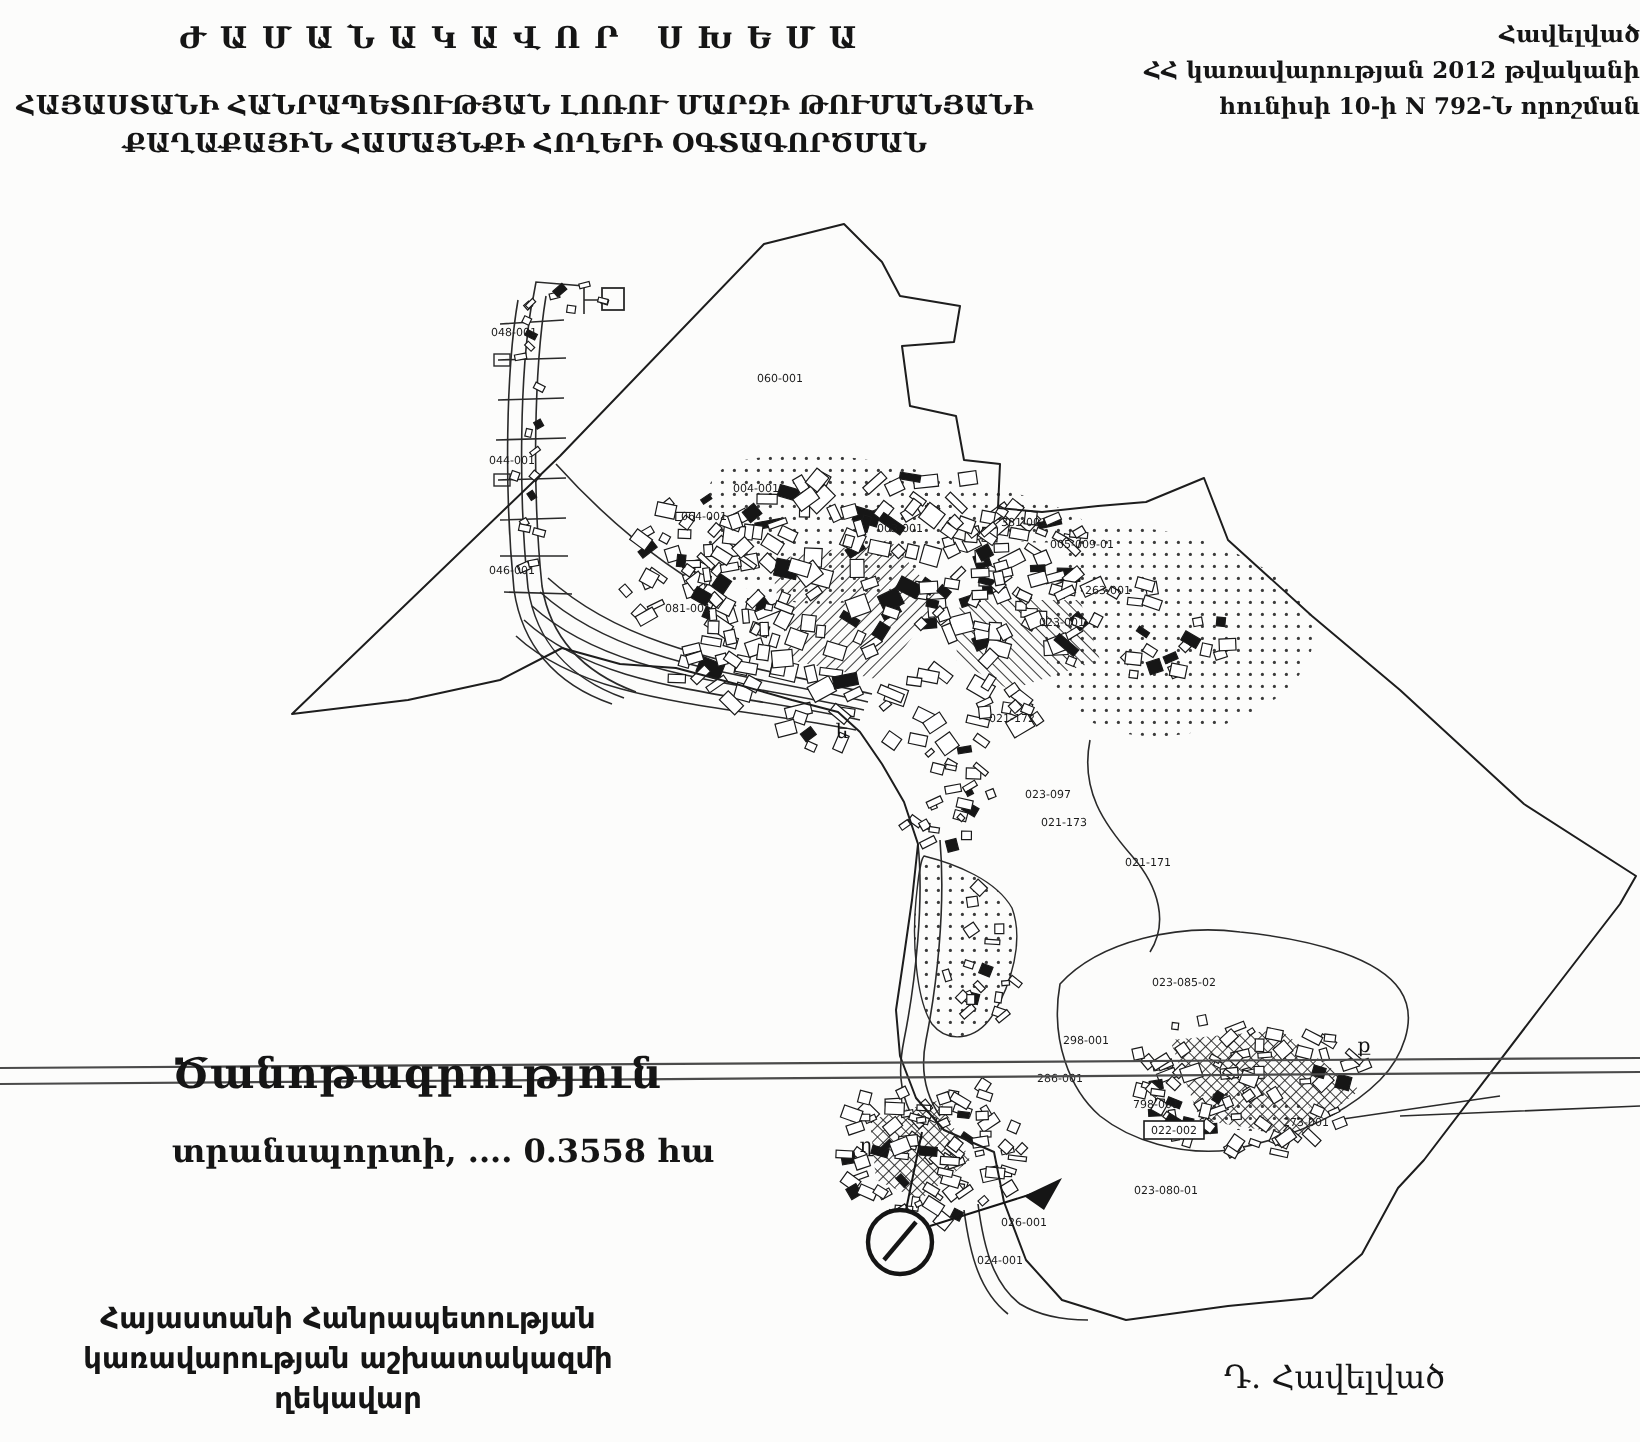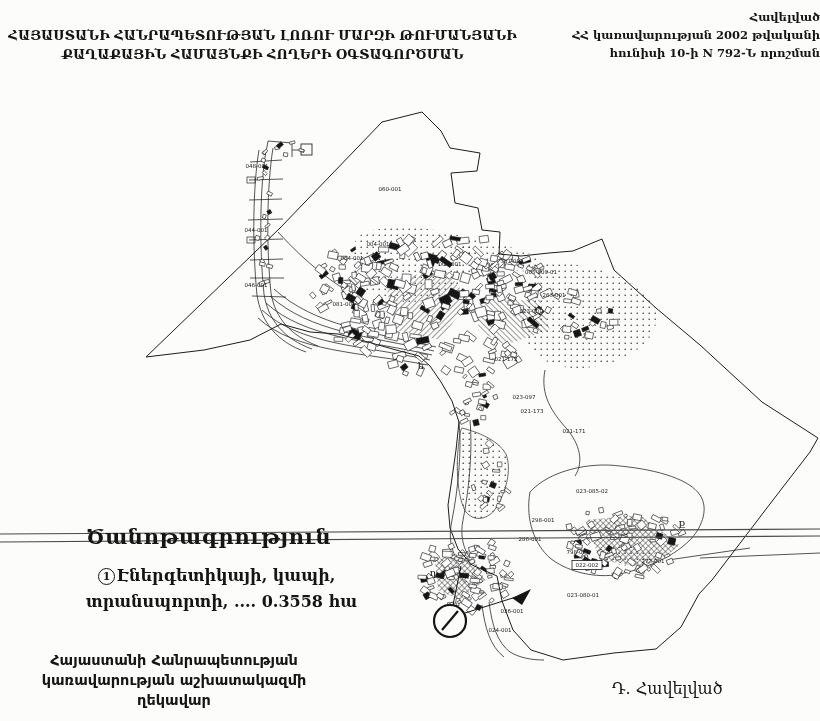--- a/index.html
+++ b/index.html
@@ -731,38 +731,36 @@
     <polygon points="512,598 531,589 522,605" fill="#151515"></polygon>
   </g>
 
   <g>
     <line class="fold" x1="0" y1="534" x2="820" y2="529"></line>
     <line class="fold" x1="0" y1="542" x2="820" y2="536"></line>
   </g>
 </svg>
 
 <div class="abs title-block">
+  <div class="main-title">ԺԱՄԱՆԱԿԱՎՈՐ ՍԽԵՄԱ</div>
   <div class="subtitle">
     <div>ՀԱՅԱՍՏԱՆԻ ՀԱՆՐԱՊԵՏՈՒԹՅԱՆ ԼՈՌՈՒ ՄԱՐԶԻ ԹՈՒՄԱՆՅԱՆԻ</div>
     <div>ՔԱՂԱՔԱՅԻՆ ՀԱՄԱՅՆՔԻ ՀՈՂԵՐԻ ՕԳՏԱԳՈՐԾՄԱՆ</div>
   </div>
 </div>
 
 <div class="abs approval-block">
   <div>Հավելված</div>
-  <div>ՀՀ կառավարության 2002 թվականի</div>
+  <div>ՀՀ կառավարության 2012 թվականի</div>
   <div>հունիսի 10-ի N 792-Ն որոշման</div>
 </div>
 
 <div class="abs legend-heading">Ծանոթագրություն</div>
 
 <div class="abs legend-item">
-  <div>
-    <span class="circ-marker">1</span><span>Էներգետիկայի, կապի,</span>
-  </div>
   <div class="line2">տրանսպորտի, .... 0.3558 հա</div>
 </div>
 
 <div class="abs footer-org">
   <div>Հայաստանի Հանրապետության</div>
   <div>կառավարության աշխատակազմի</div>
   <div>ղեկավար</div>
 </div>
 
 <div class="abs signature">Դ. Հավելված</div>

